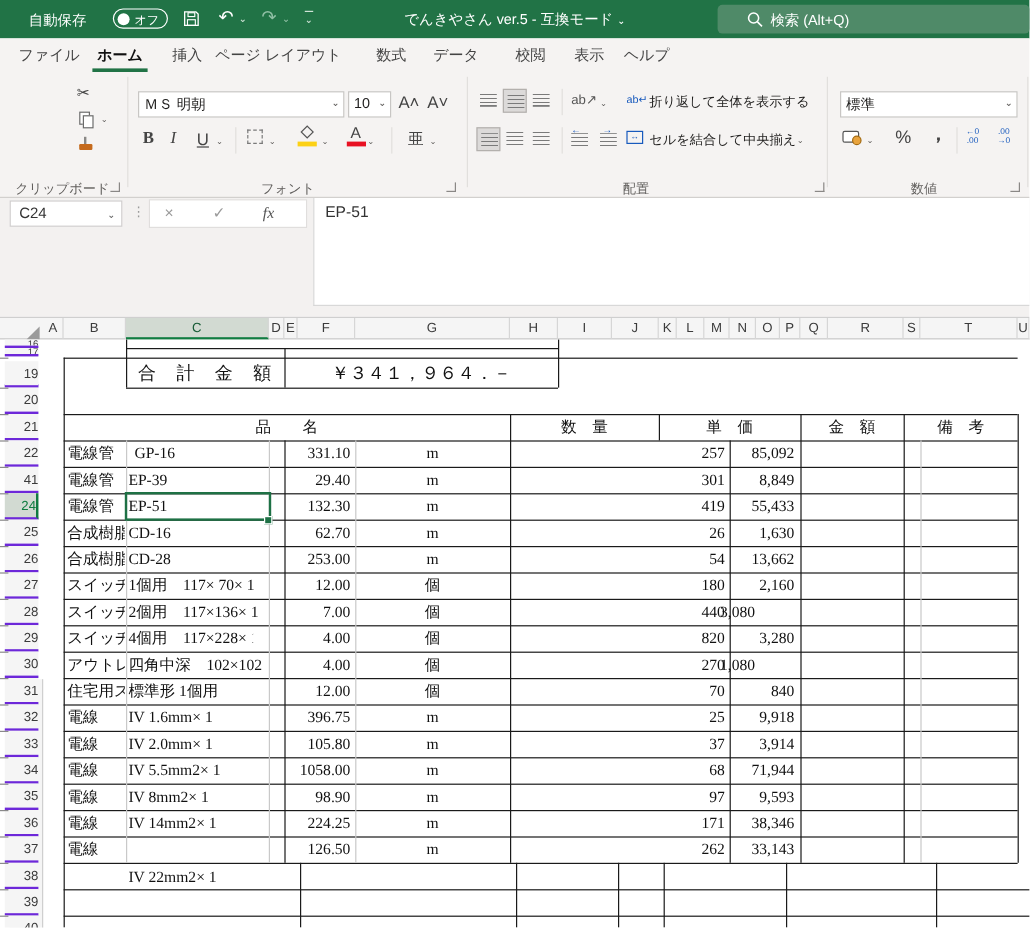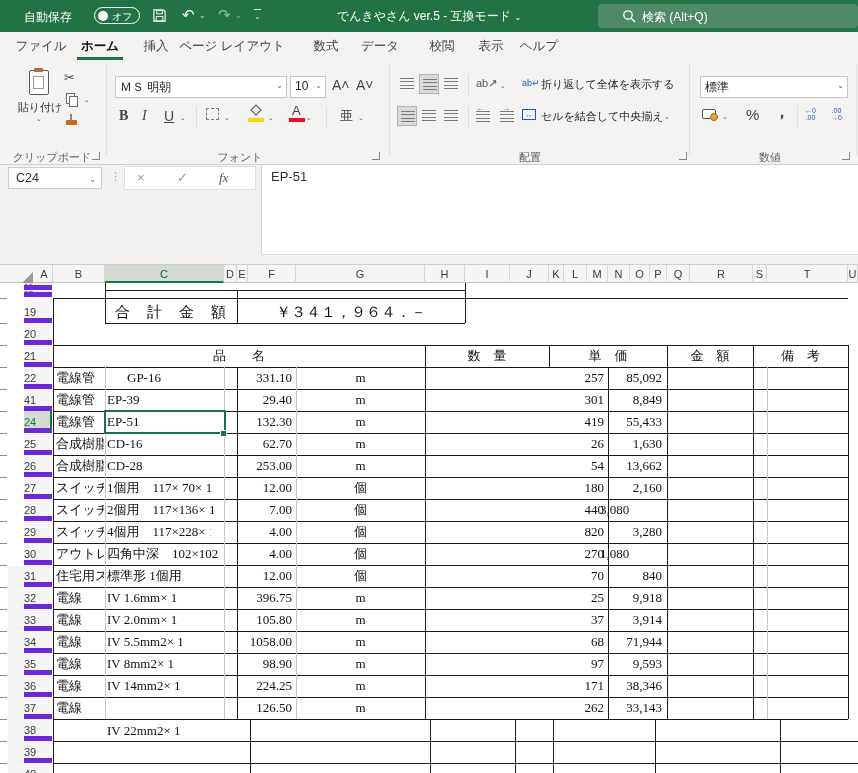--- a/index.html
+++ b/index.html
@@ -57,22 +57,22 @@
   .fx-btn{top:3px;font-size:13px;color:#9a9a9a;}
   .fx-it{font-family:"Liberation Serif",serif;font-style:italic;color:#555;}
   .fcontent{left:261px;top:0px;width:597px;height:90px;background:#fff;border-left:1px solid #d8d8d8;border-bottom:1px solid #d8d8d8;}
   .fvalue{left:9px;top:4px;font-size:13px;color:#333;}
   
   .colhdr{left:0;top:264px;width:858px;height:19px;background:#f5f5f5;border-top:1px solid #cfcfcf;border-bottom:1px solid #bdbdbd;}
   .ch-cell{top:0;height:18px;font-size:11px;color:#3b3b3b;text-align:center;line-height:18px;
     border-right:1px solid #d6d6d6;overflow:hidden;}
   .ch-sel{background:#d2dad2;color:#175b36;border-bottom:2px solid #107c41;}
   .selall{left:22px;top:7px;width:0;height:0;border-left:11px solid transparent;border-bottom:11px solid #9b9b9b;}
-  .gutter-cell{left:24px;width:28px;font-size:11px;color:#3b3b3b;text-align:left;overflow:hidden;
-    border-bottom:5px solid #6d28d9;background:#f5f5f5;}
+  .gutter-cell{left:4px;width:28px;font-size:11px;color:#3b3b3b;text-align:right;overflow:hidden;
+    border-bottom:2px solid #6d28d9;background:#f5f5f5;}
   .gut-sel{background:#d2dad2;color:#107c41;border-right:2px solid #107c41;}
   .gutter-bg{left:8px;top:283px;width:28px;height:490px;background:#f5f5f5;border-right:1px solid #cfcfcf;}
   .grid{left:0;top:283px;width:858px;height:490px;background:#fff;}
   .hl{height:1px;background:#1a1a1a;}
   .vl{width:1px;background:#1a1a1a;}
   .lvl{width:1px;background:#c9c9c9;}
   .tick{left:0;width:7px;height:1px;background:#8a8a8a;}
   
   .cellt{font-family:"Liberation Serif","DejaVu Serif",serif;font-size:13px;color:#111;
     white-space:pre;overflow:hidden;line-height:22px;height:22px;}
@@ -125,28 +125,20 @@
         <div class="rtab" style="left: 326px;">数式</div>
         <div class="rtab" style="left: 380px;">データ</div>
         <div class="rtab" style="left: 442px;">校閲</div>
         <div class="rtab" style="left: 491px;">表示</div>
         <div class="rtab" style="left: 539px;">ヘルプ</div>
       </div>
     </div>
 
   <div class="ribbon">
 
-    <div style="left:16px;top:8px;width:48px;height:70px;text-align:center;">
-      <span class="clip-board" style="left:13px;top:2px;">
-          <span class="clip-top"></span>
-          <span style="left:3px;top:5px;width:11px;height:13px;border:1px solid #9a9a9a;background:#fff;"></span>
-        </span>
-      <span style="left:0;top:32px;width:48px;font-size:11px;color:#333;">貼り付け</span>
-      <span style="left:20px;top:47px;" class="mini-caret">⌄</span>
-    </div>
     <span class="btn-glyph" style="left:64px;top:10px;font-size:13px;">✂</span>
     <span>
         <span class="copy-a" style="left:66px;top:33px;"></span>
         <span class="copy-a" style="left:69px;top:36px;"></span>
         <span class="mini-caret" style="left:84px;top:36px;">⌄</span>
       </span>
     <span>
         <span class="brush" style="left:66px;top:60px;"></span>
         <span style="left:70px;top:54px;width:2px;height:6px;background:#8a8886;"></span>
       </span>
@@ -387,21 +379,21 @@
         <div class="tick" style="top: 458px;"></div>
         <div class="tick" style="top: 480px;"></div>
         <div class="cellt " style="left: 107px; top: 18px; width: 128px; text-align: center; font-size: 15px; letter-spacing: 1px;">合　計　金　額</div>
         <div class="cellt " style="left: 239px; top: 18px; width: 224px; text-align: center; font-size: 15px;">￥３４１，９６４．－</div>
         <div class="cellt " style="left: 53px; top: 62px; width: 372px; text-align: center;">品　　名</div>
         <div class="cellt " style="left: 425px; top: 62px; width: 124px; text-align: center;">数　量</div>
         <div class="cellt " style="left: 549px; top: 62px; width: 118px; text-align: center;">単　価</div>
         <div class="cellt " style="left: 667px; top: 62px; width: 86px; text-align: center;">金　額</div>
         <div class="cellt " style="left: 753px; top: 62px; width: 95px; text-align: center;">備　考</div>
         <div class="cellt " style="left: 56px; top: 84px; width: 48px;">電線管</div>
-        <div class="cellt " style="left: 107px; top: 84px; width: 129px; padding-left: 20px;">GP-16</div>
+        <div class="cellt " style="left: 92px; top: 84px; width: 129px; padding-left: 20px;">GP-16</div>
         <div class="cellt " style="left: 205px; top: 84px; width: 87px; text-align: right;">331.10</div>
         <div class="cellt " style="left: 296px; top: 84px; width: 129px; text-align: center;">m</div>
         <div class="cellt " style="left: 480px; top: 84px; width: 124px; text-align: right;">257</div>
         <div class="cellt " style="left: 600px; top: 84px; width: 62px; text-align: right;">85,092</div>
         <div class="cellt " style="left: 56px; top: 106px; width: 48px;">電線管</div>
         <div class="cellt " style="left: 107px; top: 106px; width: 129px;">EP-39</div>
         <div class="cellt " style="left: 205px; top: 106px; width: 87px; text-align: right;">29.40</div>
         <div class="cellt " style="left: 296px; top: 106px; width: 129px; text-align: center;">m</div>
         <div class="cellt " style="left: 480px; top: 106px; width: 124px; text-align: right;">301</div>
         <div class="cellt " style="left: 600px; top: 106px; width: 62px; text-align: right;">8,849</div>

